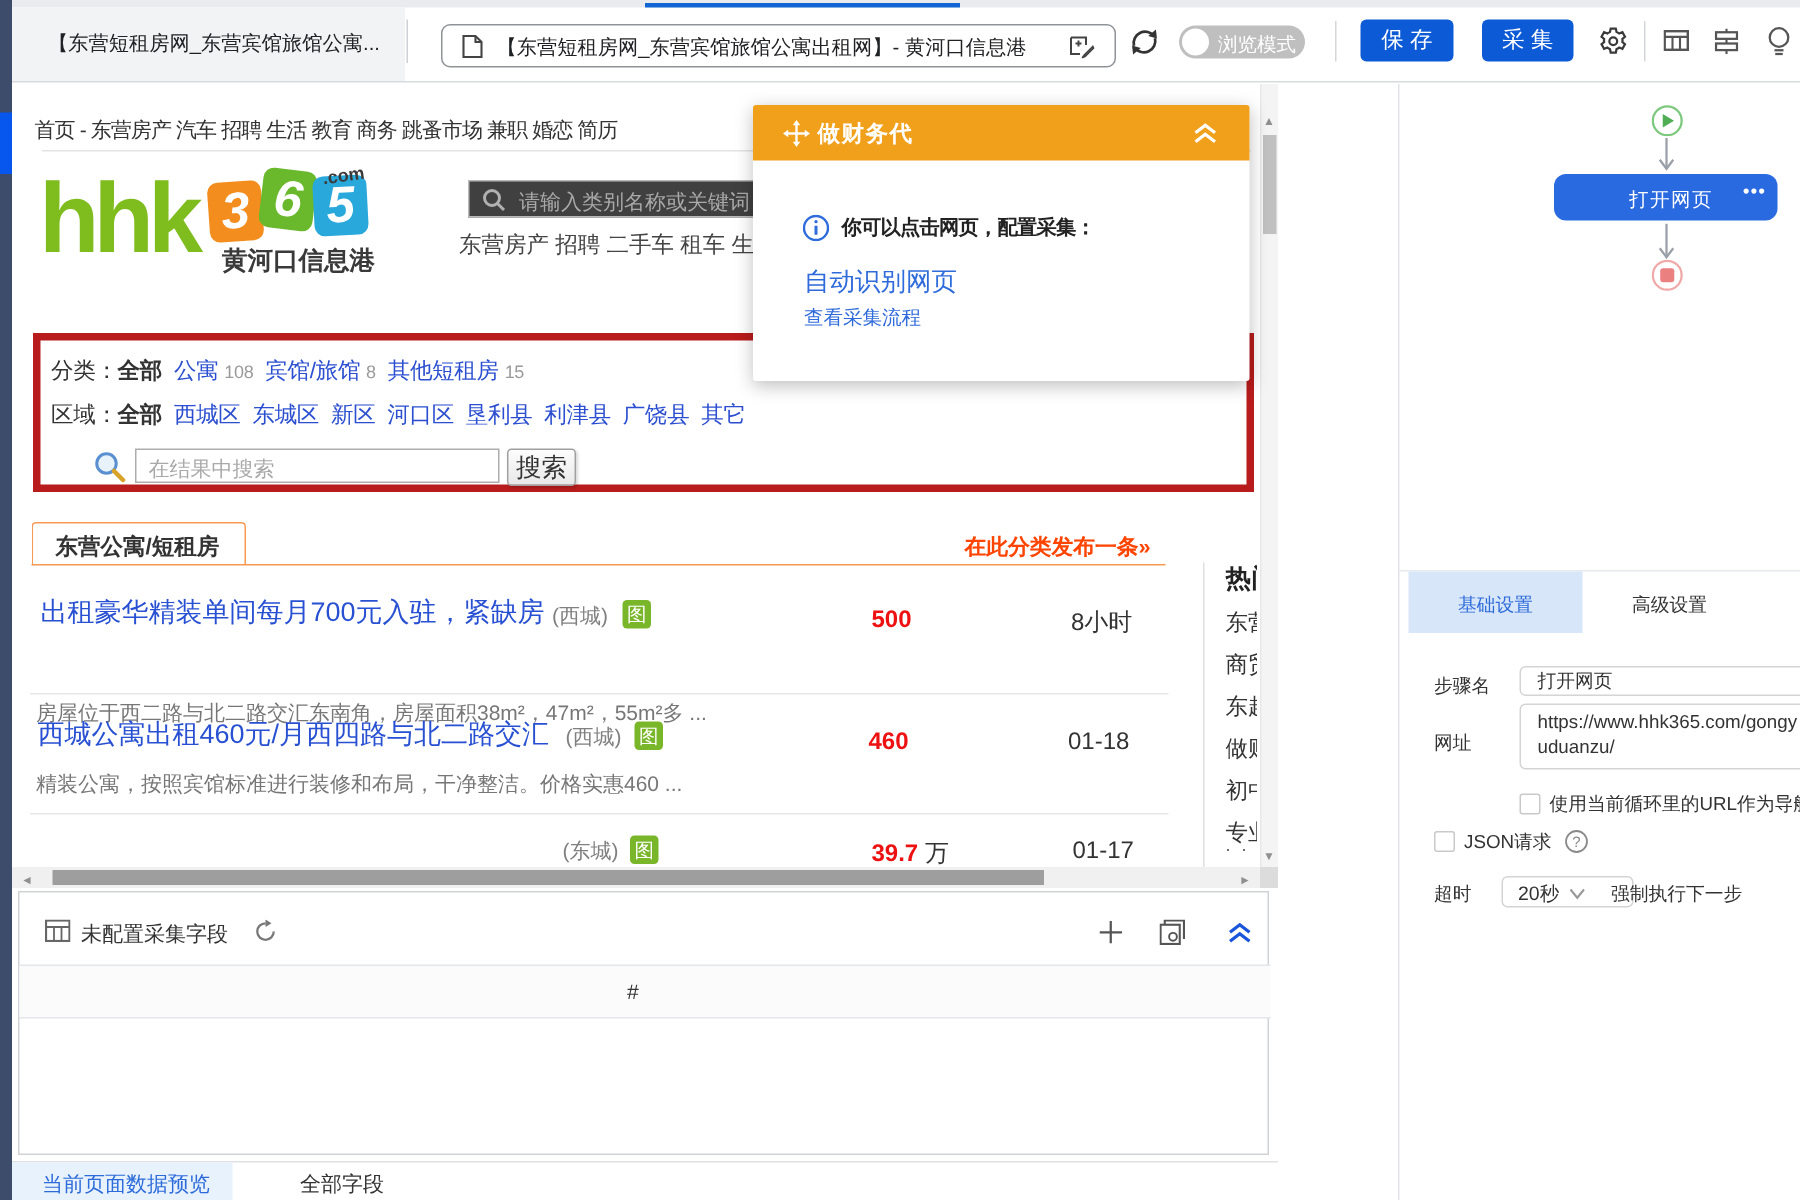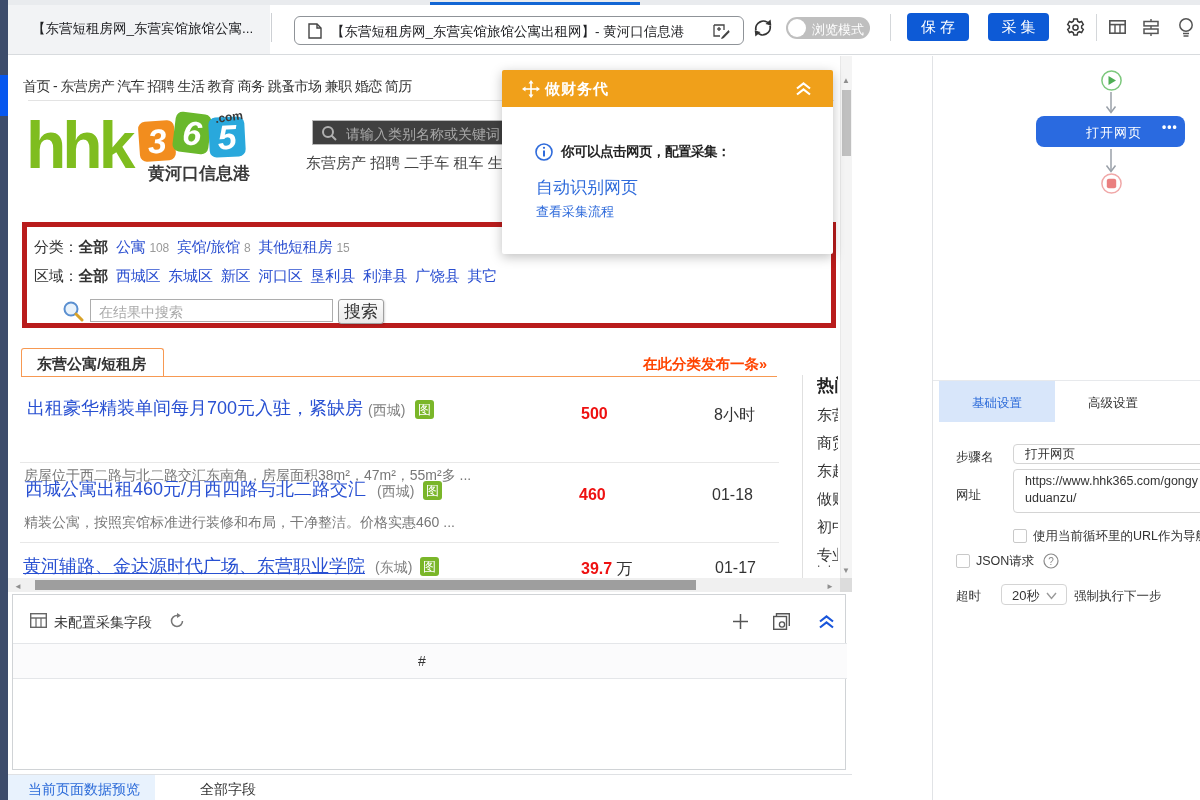--- a/index.html
+++ b/index.html
@@ -170,21 +170,20 @@
     <div class="abs datec" style="left:706px; top:349px;">8小时</div>
     <div class="abs desc" style="left:16px; top:387px;margin-top:24px;">房屋位于西二路与北二路交汇东南角，房屋面积38m²，47m²，55m²多 ...</div>
     <div class="abs sep" style="top:406px;"></div>
     <div class="abs ttl" style="left:17px; top:421px;">西城公寓出租460元/月西四路与北二路交汇</div>
     <div class="abs loc" style="left:369px; top:427px;">(西城)</div>
     <div class="abs badge" style="left:415px; top:425px;">图</div>
     <div class="abs price" style="left:571px; top:430px;">460</div>
     <div class="abs datec" style="left:704px; top:430px;">01-18</div>
     <div class="abs desc" style="left:16px; top:458px;">精装公寓，按照宾馆标准进行装修和布局，干净整洁。价格实惠460 ...</div>
     <div class="abs sep" style="top:486px;"></div>
-    <div class="abs ttl" style="left:15px; top:498px; text-decoration:underline;">黄河辅路、金达源时代广场、东营职业学院</div>
     <div class="abs loc" style="left:367px; top:503px;">(东城)</div>
     <div class="abs badge" style="left:412px; top:501px;">图</div>
     <div class="abs price" style="left:573px; top:503px;">39.7<span style="color:#333;font-weight:normal;font-size:16px;"> 万</span></div>
     <div class="abs datec" style="left:707px; top:503px;">01-17</div>
 
     <div class="abs" style="left:794px; top:319px; width:1px; height:210px; background:#e0e0e0;"></div>
     <div class="abs" style="left:809px; top:296px; width:21px; height:230px; overflow:hidden;">
       <div style="font-size:17px; font-weight:bold; color:#222; margin-top:22px; white-space:nowrap;">热门</div>
       <div class="sbi">东营短租</div>
         <div class="sbi">商贸信息</div>
@@ -258,21 +257,21 @@
     </div>
     <div class="abs cb" style="left:80px; top:473px;"></div>
     <div class="abs" style="left:100px; top:472px; font-size:12.5px; color:#333;">使用当前循环里的URL作为导航地址</div>
     <div class="abs cb" style="left:23px; top:498px;"></div>
     <div class="abs" style="left:43px; top:497px; font-size:12.5px; color:#333;">JSON请求</div>
     <svg class="abs" style="left:110px; top:497px;" width="16" height="16" viewBox="0 0 16 16">
         <circle cx="8" cy="8" r="7" fill="none" stroke="#8a8a8a" stroke-width="1.2"></circle>
         <text x="8" y="11.5" font-size="10" text-anchor="middle" fill="#8a8a8a" font-family="Liberation Sans">?</text>
       </svg>
     <div class="abs" style="left:23px; top:532px; font-size:12.5px; color:#333;">超时</div>
-    <div class="abs" style="left:68px; top:528px; width:66px; height:21px; border:1px solid #d4d4d4; border-radius:4px;">
+    <div class="abs" style="left:68px; top:528px; width:88px; height:21px; border:1px solid #d4d4d4; border-radius:4px;">
       <div class="abs" style="left:10px; top:2px; font-size:13px; color:#333;">20秒</div>
       <svg class="abs" style="left:44px; top:7px;" width="11" height="8" viewBox="0 0 11 8">
           <path d="M1 1 L5.5 6.5 L10 1" fill="none" stroke="#999" stroke-width="1.4"></path>
         </svg>
     </div>
     <div class="abs" style="left:141px; top:532px; font-size:12.5px; color:#333;">强制执行下一步</div>
     <div class="abs" style="left:343px; top:372px; font-size:8px; color:#999;">▲</div>
     <div class="abs" style="left:343px; top:702px; font-size:8px; color:#999;">▼</div>
     <div class="abs" style="left:279px; top:725px; width:58px; height:30px; border:1px solid #dcdcdc; border-radius:4px;">
         <div class="abs" style="left:14px; top:6px; font-size:12.5px; color:#bfbfbf; letter-spacing:2px;">应用</div>

